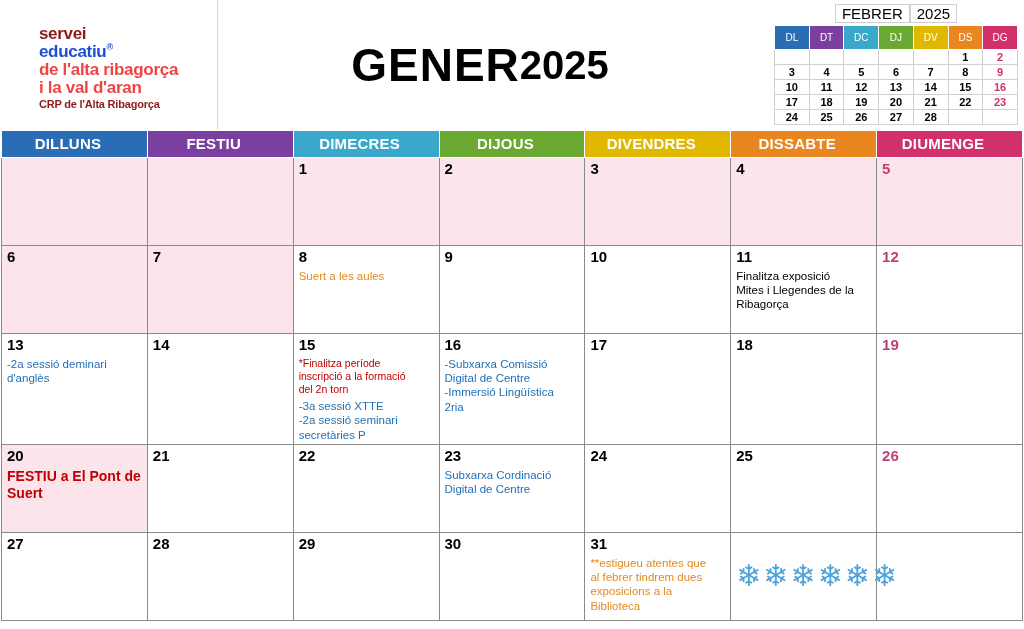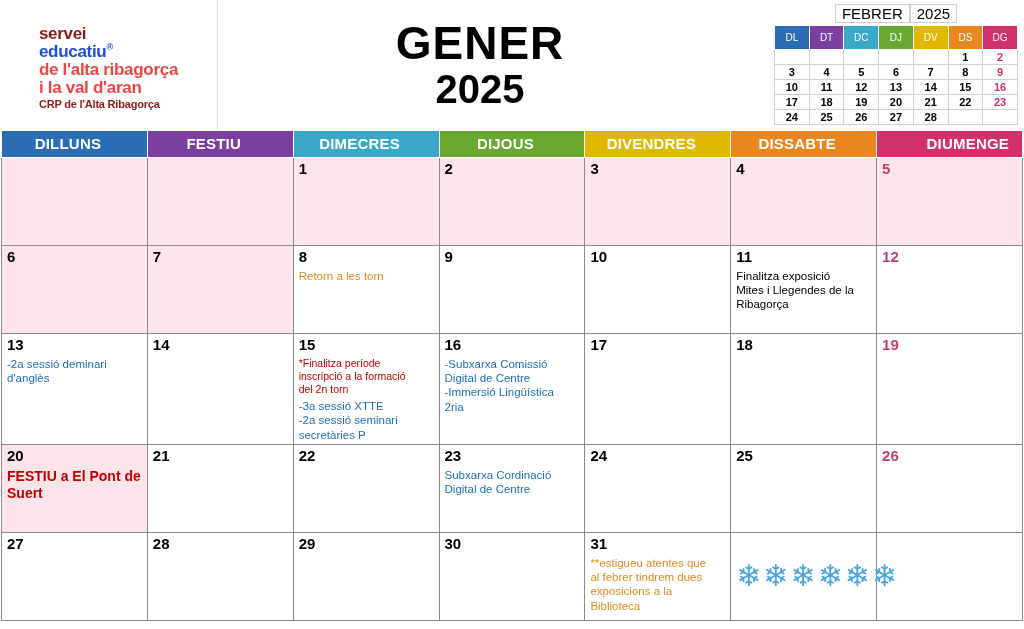--- a/index.html
+++ b/index.html
@@ -56,21 +56,20 @@
     font-weight: bold;
     color: #8c1a1a;
     margin-top: 3px;
     letter-spacing: -0.2px;
   }
   .logo-reg { font-size: 9px; vertical-align: super; }
 
   .month-title-box {
     flex: 1;
     display: flex;
-    flex-direction: column;
     align-items: center;
     justify-content: center;
     padding-right: 30px;
   }
   .month-name {
     font-size: 46px;
     font-weight: bold;
     color: #000;
     letter-spacing: 1px;
     line-height: 1.05;
@@ -271,21 +270,21 @@
 
 <table class="cal">
   <thead>
       <tr>
         <th style="background: rgb(42, 109, 181);">DILLUNS</th>
         <th style="background: rgb(123, 63, 160);">FESTIU</th>
         <th style="background: rgb(58, 169, 201);">DIMECRES</th>
         <th style="background: rgb(106, 168, 50);">DIJOUS</th>
         <th style="background: rgb(224, 184, 0);">DIVENDRES</th>
         <th style="background: rgb(234, 134, 32);">DISSABTE</th>
-        <th style="background: rgb(209, 48, 106); text-align: right;">DIUMENGE</th>
+        <th style="background: rgb(209, 48, 106);">DIUMENGE</th>
       </tr>
     </thead>
   <tbody>
       <tr>
         <td class="pinkcell">
           <span class="daynum"></span>
         </td>
         <td class="pinkcell">
           <span class="daynum"></span>
         </td>
@@ -307,21 +306,21 @@
       </tr>
       <tr>
         <td class="pinkcell">
           <span class="daynum">6</span>
         </td>
         <td class="pinkcell">
           <span class="daynum">7</span>
         </td>
         <td>
           <span class="daynum">8</span>
-          <div class="ev orange">Retorn a les torn</div>
+          <div class="ev orange">Suert a les aules</div>
         </td>
         <td>
           <span class="daynum">9</span>
         </td>
         <td>
           <span class="daynum">10</span>
         </td>
         <td>
           <span class="daynum">11</span>
           <div class="ev black">Finalitza exposició

